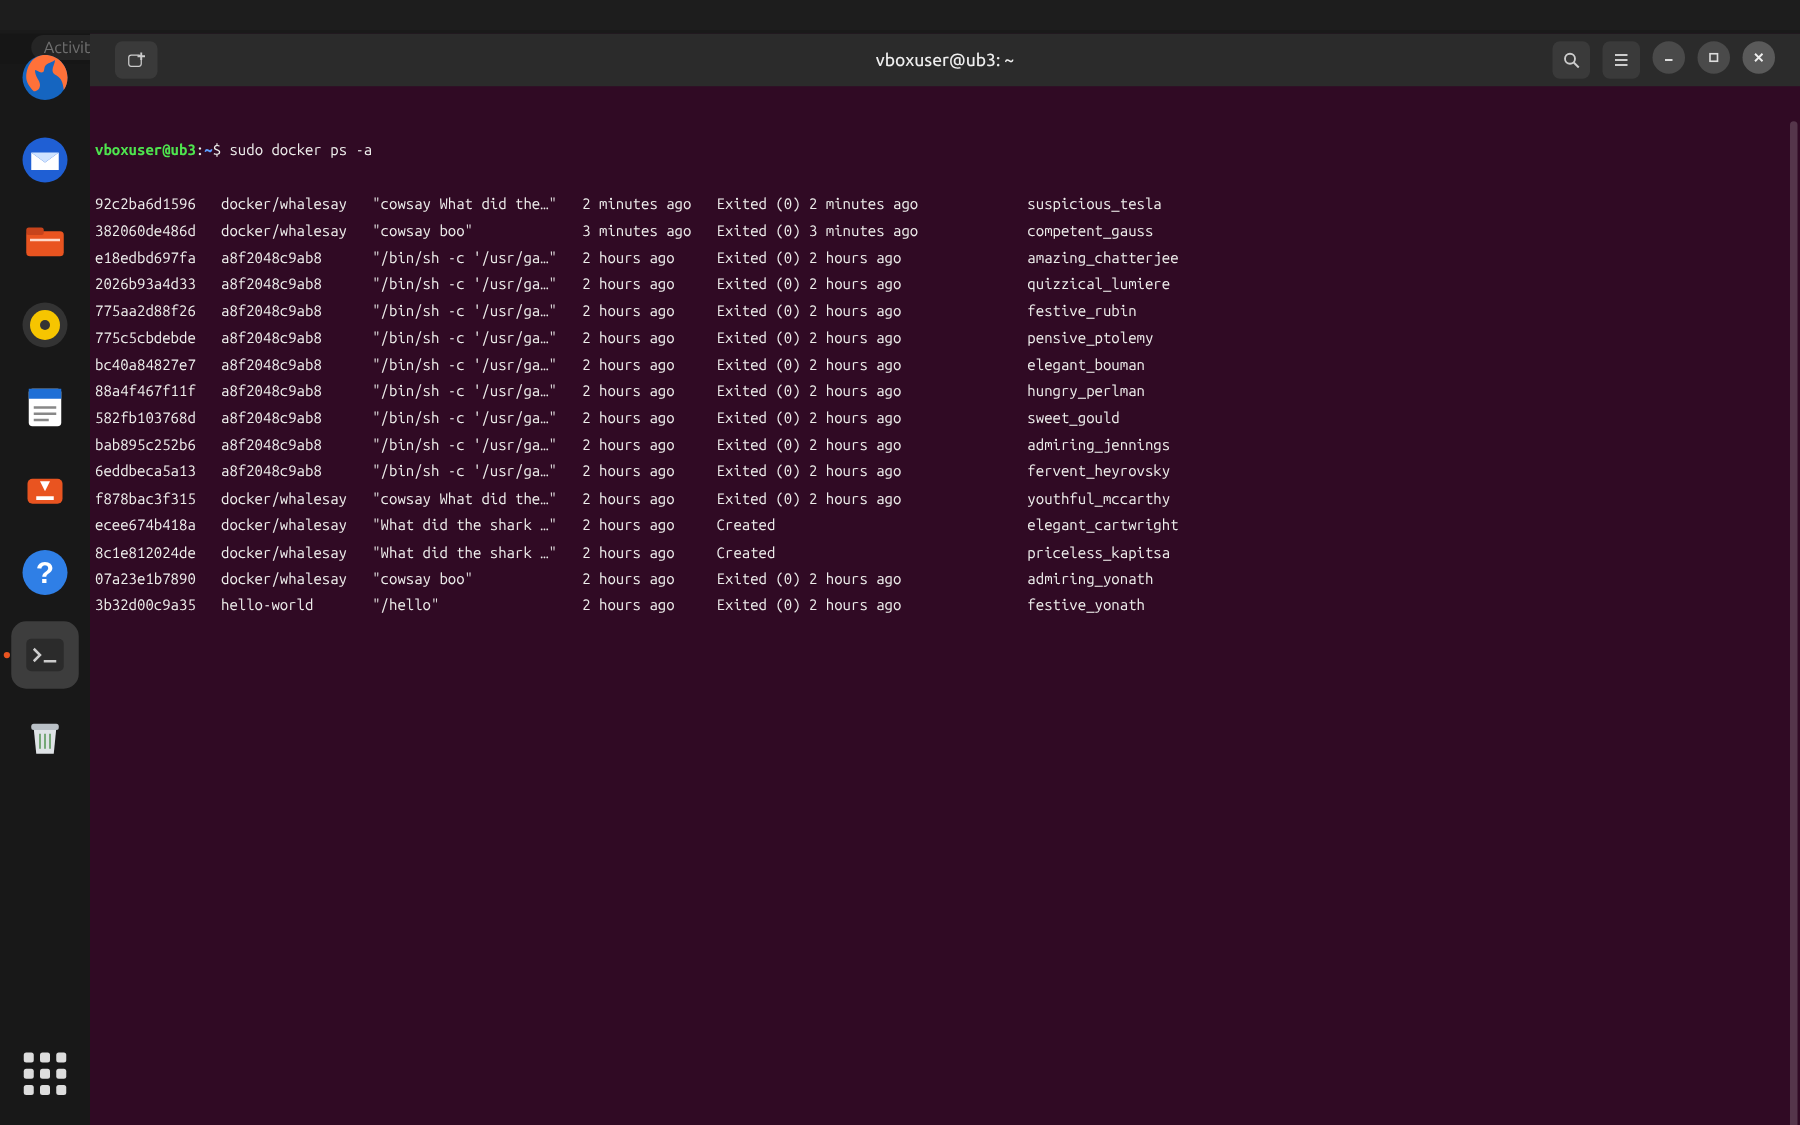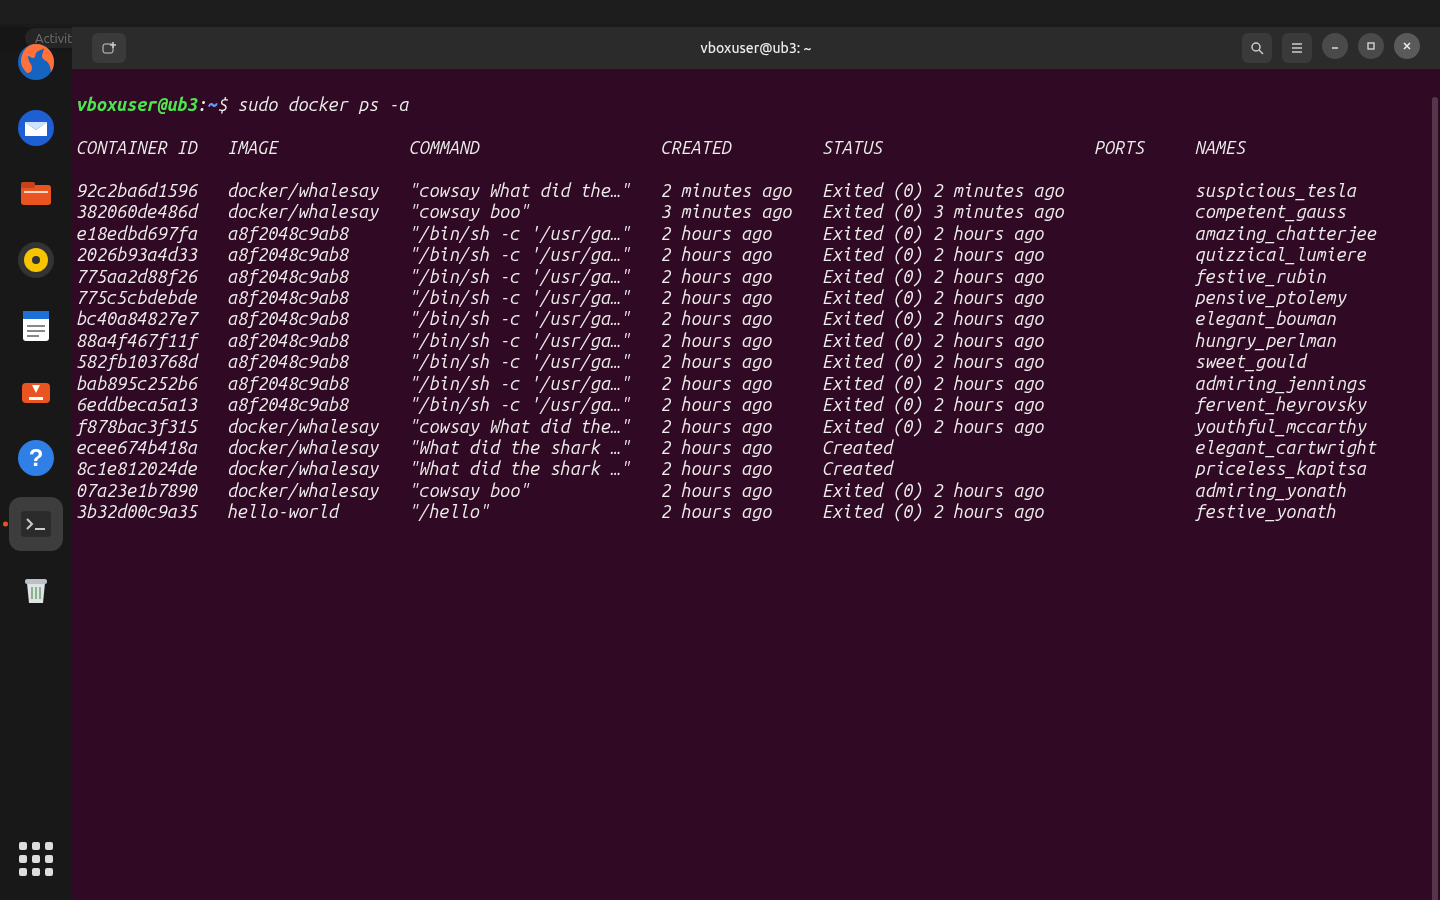--- a/index.html
+++ b/index.html
@@ -84,26 +84,25 @@
     width: 30px; height: 30px; border-radius: 6px;
     background: #3a3a3a; color: #ddd;
     display: flex; align-items: center; justify-content: center;
     font-size: 14px;
   }
   .titlebar .ctrl.round { border-radius: 50%; width: 26px; height: 26px; background: #4a4a4a; }
   .titlebar .ctrl.close { background: #5a5a5a; }
 
   
   .term {
-    flex: 1; padding: 4px 4px 4px 4px;
+    flex: 1; padding: 20px 4px 4px 4px;
     font-family: "Ubuntu Mono", "DejaVu Sans Mono", monospace;
-    font-size: 18px; line-height: 21.4px;
+    font-size: 12px; line-height: 21.4px;
     color: #eeeeec; white-space: pre;
     overflow: hidden;
-    font-style: italic;
   }
   .green { color: #4ee44e; font-weight: bold; }
   .blue  { color: #5c9dff; font-weight: bold; }
   .white { color: #eeeeec; }
   .row span { display: inline-block; }
   .c-id   { width: 15ch; }
   .c-img  { width: 18ch; }
   .c-cmd  { width: 25ch; }
   .c-cr   { width: 16ch; }
   .c-st   { width: 27ch; }
@@ -258,17 +257,16 @@
       <div class="ctrl round close">
           <svg width="12" height="12" viewBox="0 0 12 12">
             <path d="M3 3l6 6M9 3l-6 6" stroke="#eee" stroke-width="1.5"></path>
           </svg>
         </div>
     </div>
   </div>
 
   <div class="term">
 <div class="row"><span class="green">vboxuser@ub3</span><span class="white">:</span><span class="blue">~</span><span class="white">$ </span><span class="white">sudo docker ps -a</span></div>
-<div class="row"><span class="c-id">CONTAINER ID</span><span class="c-img">IMAGE</span><span class="c-cmd">COMMAND</span><span class="c-cr">CREATED</span><span class="c-st">STATUS</span><span class="c-pt">PORTS</span><span class="c-nm">NAMES</span></div>
 <div id="rows"><div class="row"><span class="c-id">92c2ba6d1596</span><span class="c-img">docker/whalesay</span><span class="c-cmd">"cowsay What did the…"</span><span class="c-cr">2 minutes ago</span><span class="c-st">Exited (0) 2 minutes ago</span><span class="c-pt"></span><span class="c-nm">suspicious_tesla</span></div><div class="row"><span class="c-id">382060de486d</span><span class="c-img">docker/whalesay</span><span class="c-cmd">"cowsay boo"</span><span class="c-cr">3 minutes ago</span><span class="c-st">Exited (0) 3 minutes ago</span><span class="c-pt"></span><span class="c-nm">competent_gauss</span></div><div class="row"><span class="c-id">e18edbd697fa</span><span class="c-img">a8f2048c9ab8</span><span class="c-cmd">"/bin/sh -c '/usr/ga…"</span><span class="c-cr">2 hours ago</span><span class="c-st">Exited (0) 2 hours ago</span><span class="c-pt"></span><span class="c-nm">amazing_chatterjee</span></div><div class="row"><span class="c-id">2026b93a4d33</span><span class="c-img">a8f2048c9ab8</span><span class="c-cmd">"/bin/sh -c '/usr/ga…"</span><span class="c-cr">2 hours ago</span><span class="c-st">Exited (0) 2 hours ago</span><span class="c-pt"></span><span class="c-nm">quizzical_lumiere</span></div><div class="row"><span class="c-id">775aa2d88f26</span><span class="c-img">a8f2048c9ab8</span><span class="c-cmd">"/bin/sh -c '/usr/ga…"</span><span class="c-cr">2 hours ago</span><span class="c-st">Exited (0) 2 hours ago</span><span class="c-pt"></span><span class="c-nm">festive_rubin</span></div><div class="row"><span class="c-id">775c5cbdebde</span><span class="c-img">a8f2048c9ab8</span><span class="c-cmd">"/bin/sh -c '/usr/ga…"</span><span class="c-cr">2 hours ago</span><span class="c-st">Exited (0) 2 hours ago</span><span class="c-pt"></span><span class="c-nm">pensive_ptolemy</span></div><div class="row"><span class="c-id">bc40a84827e7</span><span class="c-img">a8f2048c9ab8</span><span class="c-cmd">"/bin/sh -c '/usr/ga…"</span><span class="c-cr">2 hours ago</span><span class="c-st">Exited (0) 2 hours ago</span><span class="c-pt"></span><span class="c-nm">elegant_bouman</span></div><div class="row"><span class="c-id">88a4f467f11f</span><span class="c-img">a8f2048c9ab8</span><span class="c-cmd">"/bin/sh -c '/usr/ga…"</span><span class="c-cr">2 hours ago</span><span class="c-st">Exited (0) 2 hours ago</span><span class="c-pt"></span><span class="c-nm">hungry_perlman</span></div><div class="row"><span class="c-id">582fb103768d</span><span class="c-img">a8f2048c9ab8</span><span class="c-cmd">"/bin/sh -c '/usr/ga…"</span><span class="c-cr">2 hours ago</span><span class="c-st">Exited (0) 2 hours ago</span><span class="c-pt"></span><span class="c-nm">sweet_gould</span></div><div class="row"><span class="c-id">bab895c252b6</span><span class="c-img">a8f2048c9ab8</span><span class="c-cmd">"/bin/sh -c '/usr/ga…"</span><span class="c-cr">2 hours ago</span><span class="c-st">Exited (0) 2 hours ago</span><span class="c-pt"></span><span class="c-nm">admiring_jennings</span></div><div class="row"><span class="c-id">6eddbeca5a13</span><span class="c-img">a8f2048c9ab8</span><span class="c-cmd">"/bin/sh -c '/usr/ga…"</span><span class="c-cr">2 hours ago</span><span class="c-st">Exited (0) 2 hours ago</span><span class="c-pt"></span><span class="c-nm">fervent_heyrovsky</span></div><div class="row"><span class="c-id">f878bac3f315</span><span class="c-img">docker/whalesay</span><span class="c-cmd">"cowsay What did the…"</span><span class="c-cr">2 hours ago</span><span class="c-st">Exited (0) 2 hours ago</span><span class="c-pt"></span><span class="c-nm">youthful_mccarthy</span></div><div class="row"><span class="c-id">ecee674b418a</span><span class="c-img">docker/whalesay</span><span class="c-cmd">"What did the shark …"</span><span class="c-cr">2 hours ago</span><span class="c-st">Created</span><span class="c-pt"></span><span class="c-nm">elegant_cartwright</span></div><div class="row"><span class="c-id">8c1e812024de</span><span class="c-img">docker/whalesay</span><span class="c-cmd">"What did the shark …"</span><span class="c-cr">2 hours ago</span><span class="c-st">Created</span><span class="c-pt"></span><span class="c-nm">priceless_kapitsa</span></div><div class="row"><span class="c-id">07a23e1b7890</span><span class="c-img">docker/whalesay</span><span class="c-cmd">"cowsay boo"</span><span class="c-cr">2 hours ago</span><span class="c-st">Exited (0) 2 hours ago</span><span class="c-pt"></span><span class="c-nm">admiring_yonath</span></div><div class="row"><span class="c-id">3b32d00c9a35</span><span class="c-img">hello-world</span><span class="c-cmd">"/hello"</span><span class="c-cr">2 hours ago</span><span class="c-st">Exited (0) 2 hours ago</span><span class="c-pt"></span><span class="c-nm">festive_yonath</span></div></div>
   </div>
   <div class="scrollbar"></div>
 </div>
 
 </body></html>

